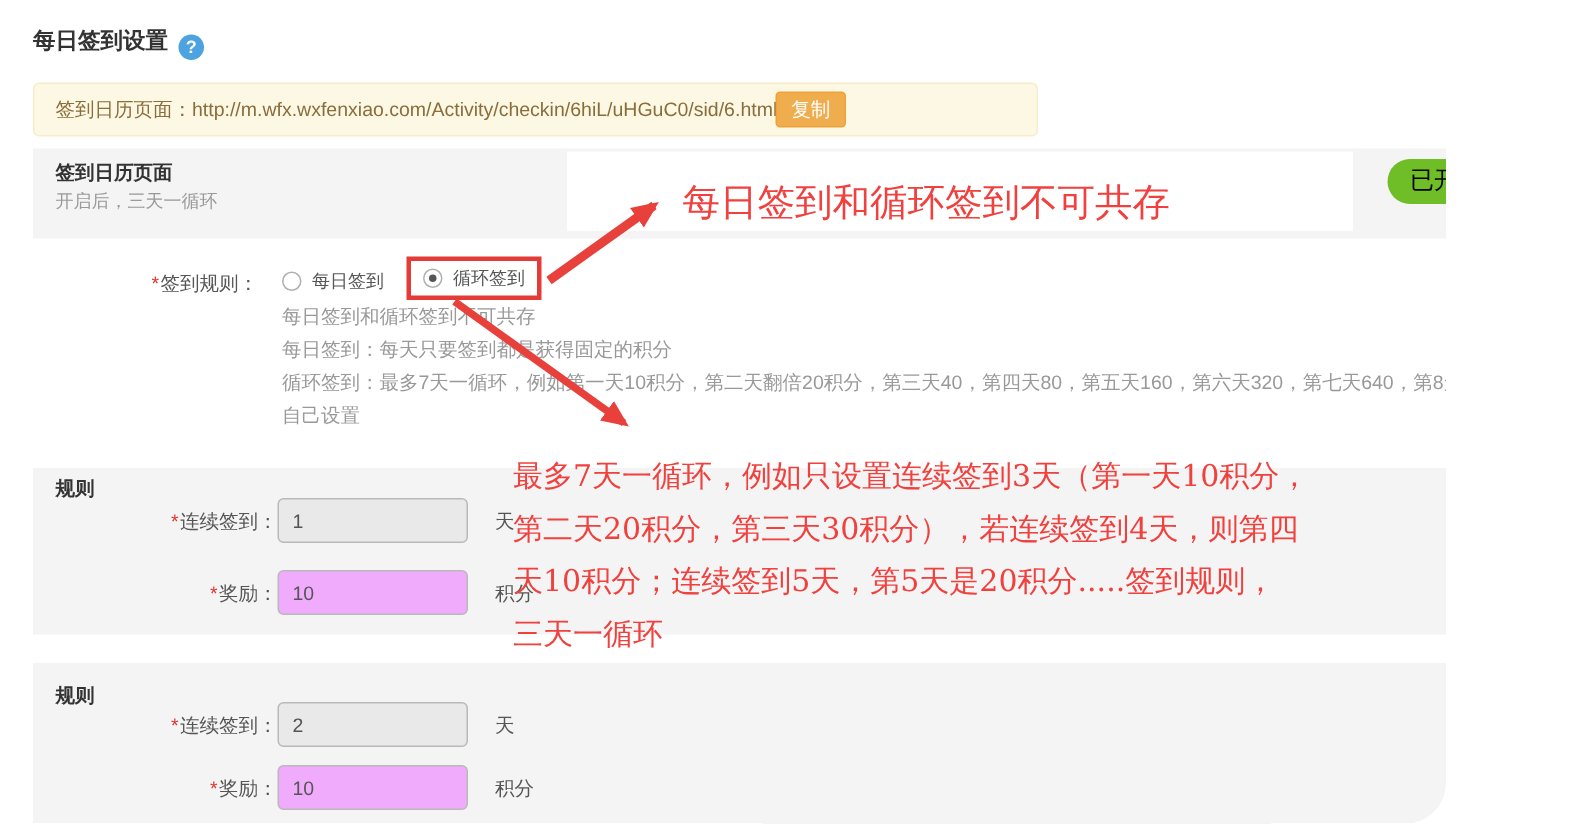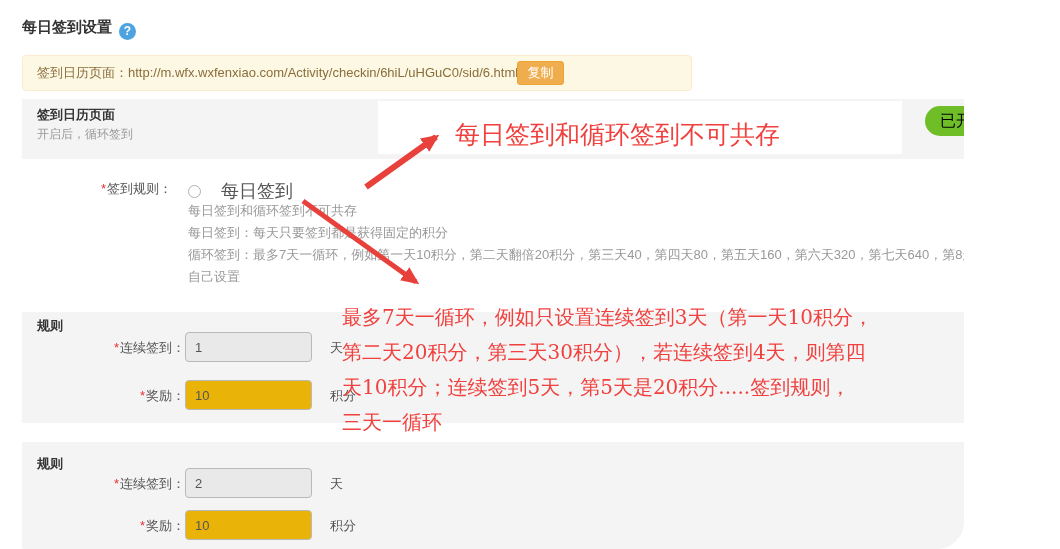--- a/index.html
+++ b/index.html
@@ -37,29 +37,29 @@
     border-radius:50%;background:#fff;box-shadow:0 1px 2px rgba(0,0,0,.15);}
 
   
   .form-label{position:absolute;text-align:right;font-size:13px;color:#555;}
   .req{color:#e53030;margin-right:1px;}
   .radio-item{position:absolute;display:flex;align-items:center;cursor:pointer;}
   .radio-circle{width:13px;height:13px;border-radius:50%;border:1px solid #b0b0b0;
     background:#fff;box-sizing:border-box;position:relative;flex:0 0 13px;}
   .radio-circle.checked::after{content:"";position:absolute;left:3px;top:3px;
     width:5px;height:5px;border-radius:50%;background:#555;}
-  .radio-text{margin-left:20px;font-size:18px;color:#555;white-space:nowrap;text-align:center;}
+  .radio-text{margin-left:7px;font-size:12px;color:#555;white-space:nowrap;text-align:center;}
   .red-box{position:absolute;left:271px;top:171px;border:3px solid #e43b36;
     display:flex;align-items:center;padding:3px 8px;background:transparent;cursor:pointer;}
 
   .desc-line{position:absolute;left:188px;font-size:13px;color:#999;white-space:nowrap;}
 
   
   .tbox{position:absolute;width:127px;height:30px;box-sizing:border-box;
-    border:1px solid #b9b9b9;border-radius:4px;background:#eab308;padding:0 9px;
+    border:1px solid #b9b9b9;border-radius:4px;background:#f0abfc;padding:0 9px;
     font-size:13px;color:#555;font-family:inherit;}
   .tbox:disabled{background:#e9e9e9;color:#555;opacity:1;}
   .unit{position:absolute;font-size:13px;color:#555;}
 
   
   .red-note{position:absolute;color:#f0413e;
     font-family:"DejaVu Serif","Liberation Serif",serif;white-space:nowrap;}
   .note-top{left:455px;top:118px;font-size:25px;}
   .note-block{left:342px;top:300px;font-size:20px;line-height:35px;}
   .overlay{position:absolute;left:0;top:0;pointer-events:none;}
@@ -74,34 +74,40 @@
   </div>
 
   <div class="abs url-bar">
     <div class="url-text"><span>签到日历页面：</span><span>http://m.wfx.wxfenxiao.com/Activity/checkin/6hiL/uHGuC0/sid/6.html</span></div>
     <button class="copy-btn">复制</button>
   </div>
 
   <div class="abs section" style="top:99px;height:60px;">
     <div class="white-patch"></div>
     <div class="sec-title" style="top:7px;">签到日历页面</div>
-    <div class="sec-sub" style="top:27px;">开启后，循环签到</div>
+    <div class="sec-sub" style="top:27px;">开启后，三天一循环</div>
     <div class="toggle">
       <span class="toggle-label">已开启</span>
       <span class="toggle-knob"></span>
     </div>
   </div>
 
   <div class="form-label" style="left:9px;top:180px;width:163px;"><span class="req">*</span><span>签到规则：</span></div>
 
   <div class="radio-item" style="left:188px;top:179px;">
     <span class="radio-circle"></span>
     <span class="radio-text">每日签到</span>
   </div>
 
+  <div class="red-box">
+    <div class="radio-item" style="position:static;">
+      <span class="radio-circle checked"></span>
+      <span class="radio-text">循环签到</span>
+    </div>
+  </div>
 
   <div class="desc-line" style="top:202px;">每日签到和循环签到不可共存</div>
   <div class="desc-line" style="top:224px;">每日签到：每天只要签到都是获得固定的积分</div>
   <div class="desc-line" style="top:246px;">循环签到：最多7天一循环，例如第一天10积分，第二天翻倍20积分，第三天40，第四天80，第五天160，第六天320，第七天640，第8天10积分；积分可</div>
   <div class="desc-line" style="top:268px;font-family:Liberation Serif, serif;">自己设置</div>
 
   <div class="abs section" style="top:312px;height:111px;">
     <div class="sec-title" style="top:5px;">规则</div>
     <div class="form-label" style="left:20px;top:27px;width:143px;"><span class="req">*</span><span>连续签到：</span></div>
     <input class="tbox" style="left: 163px; top: 20px;" disabled="" value="1">

